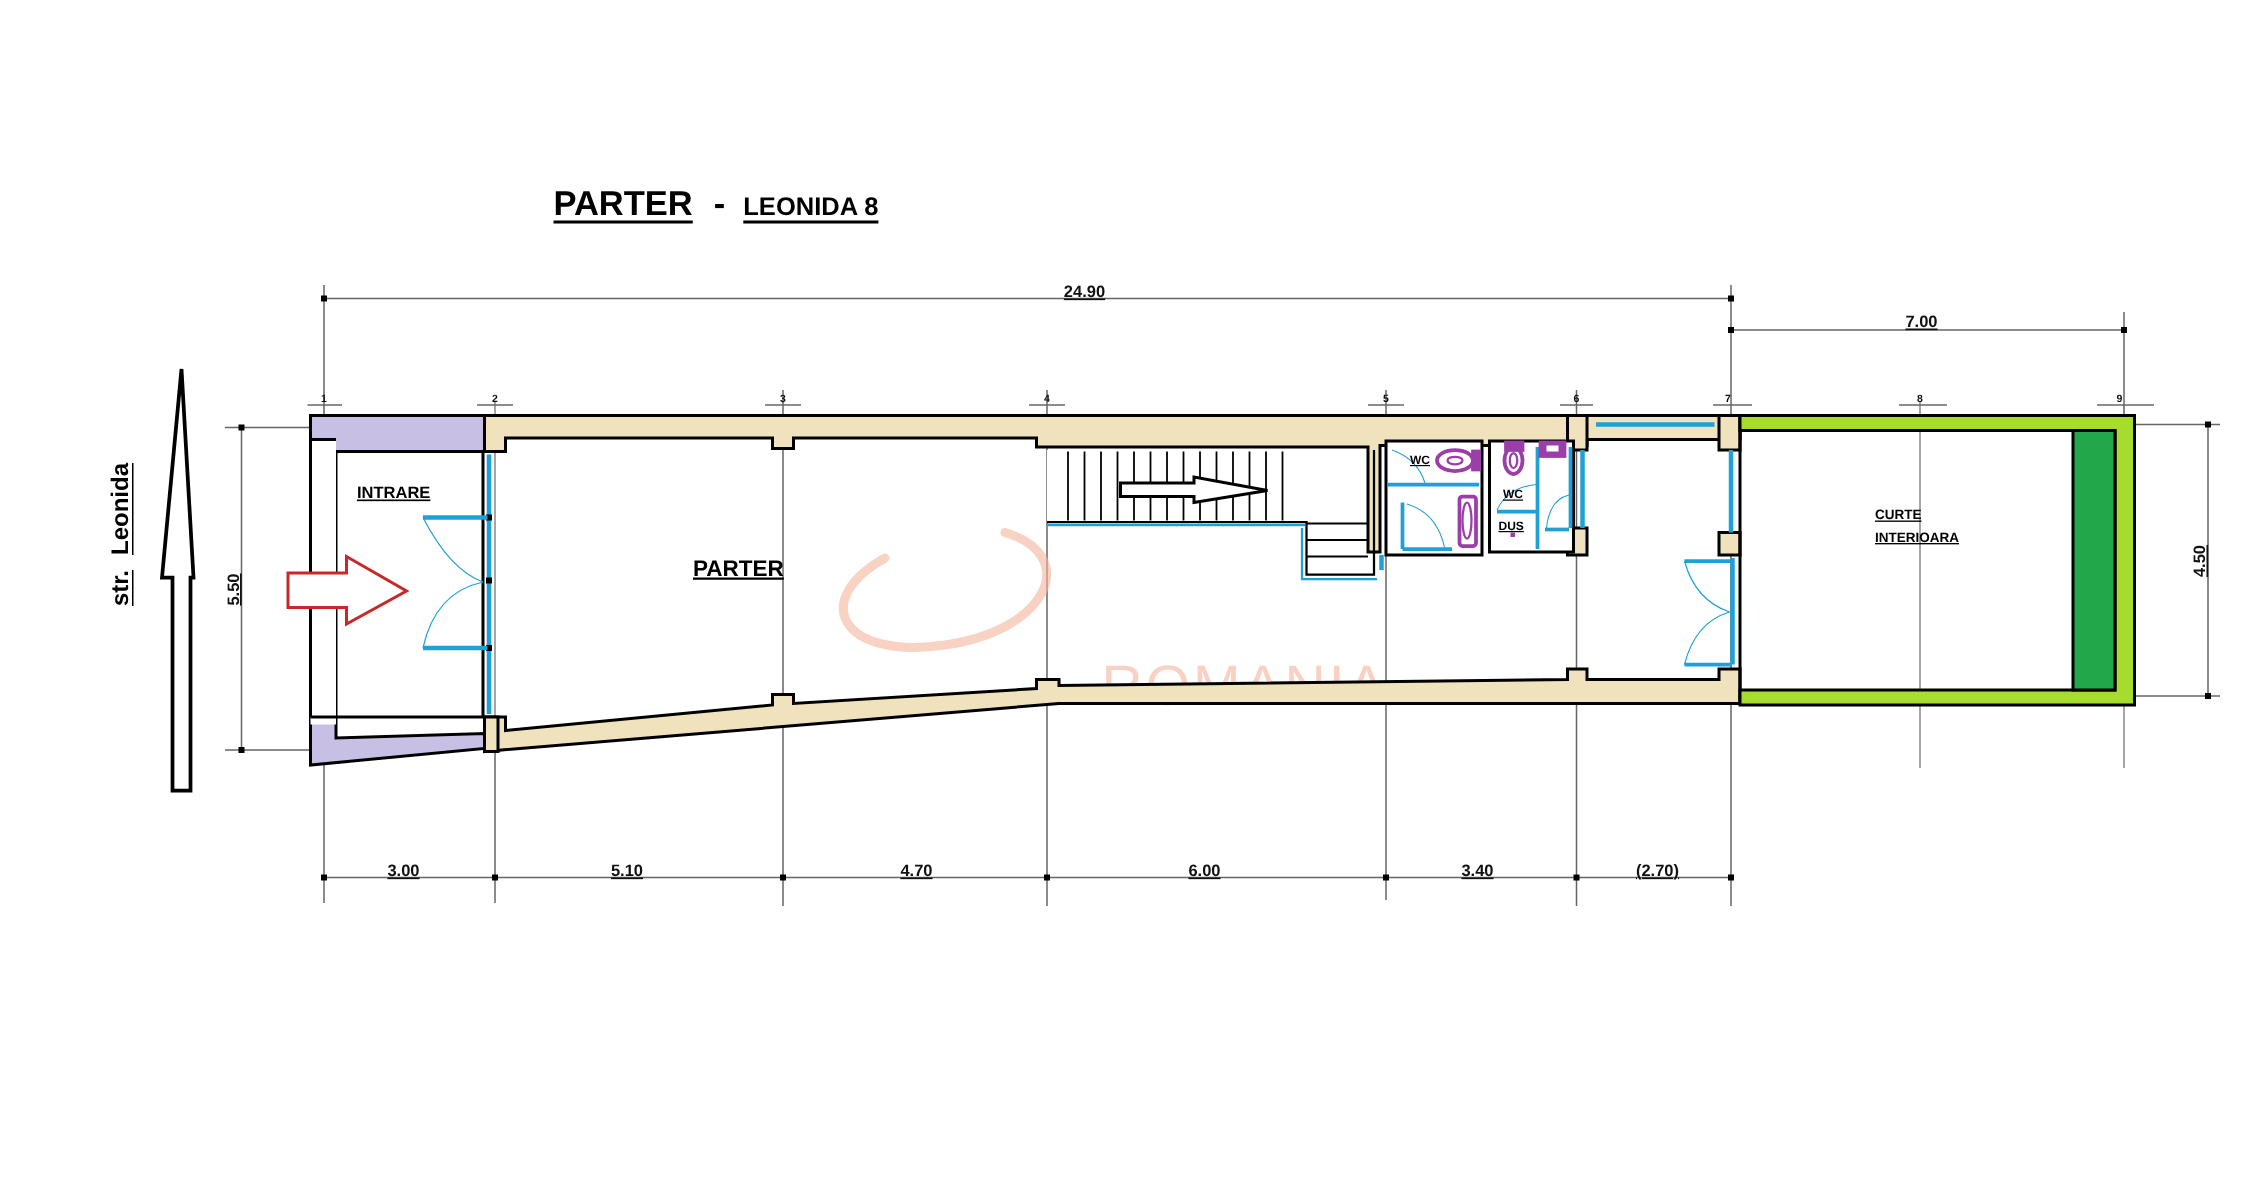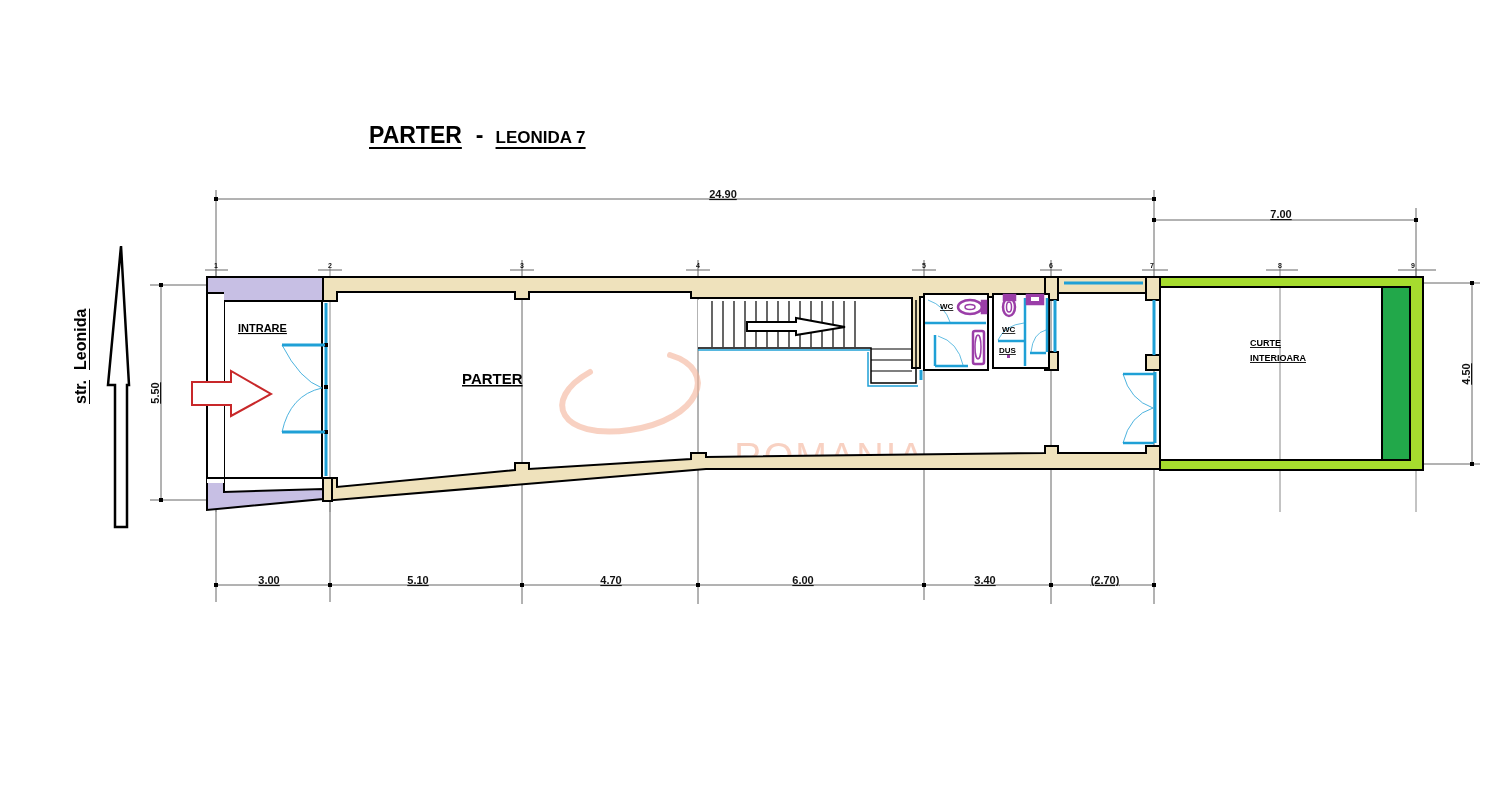--- a/index.html
+++ b/index.html
@@ -235,18 +235,18 @@
     <text class="lbl" x="462" y="384" font-size="15" text-decoration="underline">PARTER</text>
     <text class="lbl" x="940" y="309" font-size="8" text-decoration="underline">WC</text>
     <text class="lbl" x="1002" y="332" font-size="8" text-decoration="underline">WC</text>
     <text class="lbl" x="999" y="353" font-size="8" text-decoration="underline">DUS</text>
     <text class="lbl" x="1250" y="346" font-size="9" text-decoration="underline">CURTE</text>
     <text class="lbl" x="1250" y="361" font-size="9" text-decoration="underline">INTERIOARA</text>
   </g>
 </svg>
 
 <div class="title">
-  <span class="main">PARTER</span><span class="dash">-</span><span class="sub">LEONIDA 7</span>
+  <span class="main">PARTER</span><span class="dash">-</span><span class="sub">LEONIDA 8</span>
 </div>
 
 <div class="street">
   <span>str.</span><span class="gap"></span><span>Leonida</span>
 </div>
 
 </body></html>

